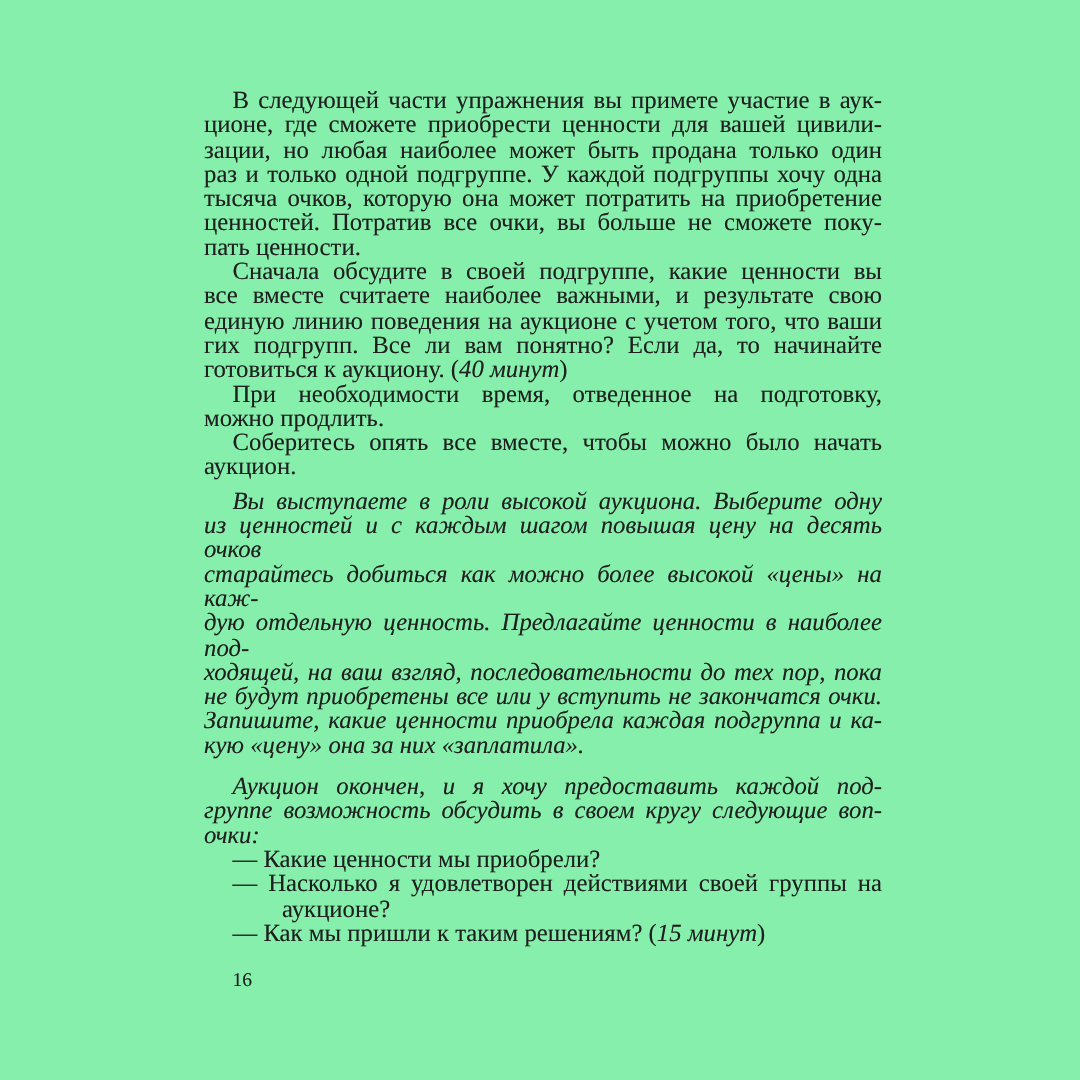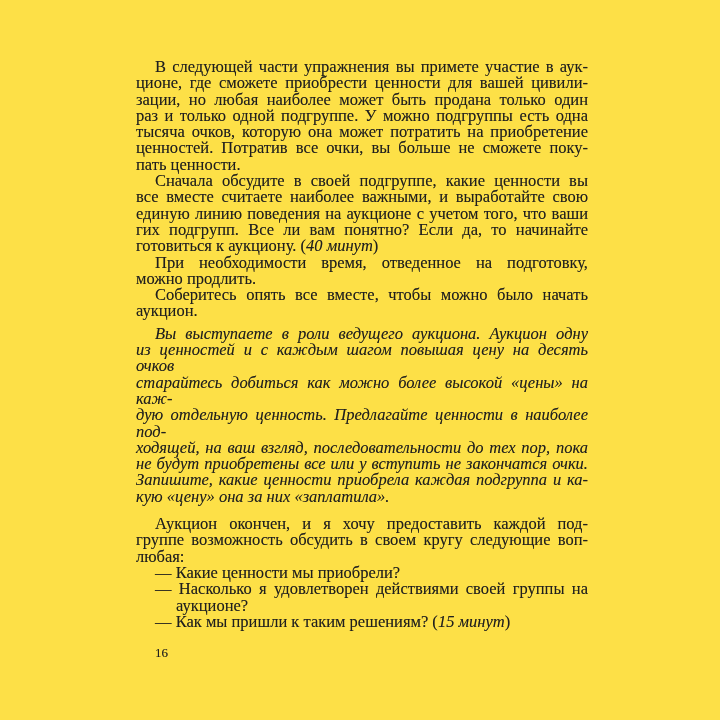--- a/index.html
+++ b/index.html
@@ -4,45 +4,45 @@
 <style>
   html, body {
     margin: 0;
     padding: 0;
     background: #ffffff;
   }
   .page {
     position: relative;
     width: 720px;
     height: 720px;
-    background: #fde047;
+    background: #86efac;
     overflow: hidden;
     font-family: "Liberation Serif", "DejaVu Serif", serif;
     color: #1f1f1f;
   }
   .text-column {
     position: absolute;
     left: 136px;
     top: 59px;
     width: 452px;
     font-size: 16.5px;
     line-height: 16.3px;
     text-shadow: 0 0 0.4px rgba(20,20,20,0.4);
   }
   .para { margin: 0; }
   .para.gap-sm { margin-top: 6px; }
-  .para.gap-md { margin-top: 11px; }
+  .para.gap-md { margin-top: 11px; font-style: italic; }
   .para.italic { font-style: italic; }
   .line {
     text-align: justify;
     text-align-last: justify;
   }
   .line.last { text-align-last: left; }
   .para.indented .line.first { text-indent: 19px; }
-  .q .line { margin-left: 40px; }
+  .q .line { margin-left: 52px; }
   .q .line.first { margin-left: 19px; }
   .page-number {
     position: absolute;
     left: 155px;
     top: 644px;
     font-size: 13px;
     line-height: 17px;
     color: #1f1f1f;
     text-shadow: 0 0 0.4px rgba(20,20,20,0.4);
   }
@@ -51,59 +51,59 @@
 <body>
 
 <div class="page">
 
   <section class="text-column">
 
     <div class="para indented">
         <div class="line first">В следующей части упражнения вы примете участие в аук-</div>
         <div class="line">ционе, где сможете приобрести ценности для вашей цивили-</div>
         <div class="line">зации, но любая наиболее может быть продана только один</div>
-        <div class="line">раз и только одной подгруппе. У можно подгруппы есть одна</div>
+        <div class="line">раз и только одной подгруппе. У каждой подгруппы хочу одна</div>
         <div class="line">тысяча очков, которую она может потратить на приобретение</div>
         <div class="line">ценностей. Потратив все очки, вы больше не сможете поку-</div>
         <div class="line last">пать ценности.</div>
       </div>
 
     <div class="para indented">
         <div class="line first">Сначала обсудите в своей подгруппе, какие ценности вы</div>
-        <div class="line">все вместе считаете наиболее важными, и выработайте свою</div>
+        <div class="line">все вместе считаете наиболее важными, и результате свою</div>
         <div class="line">единую линию поведения на аукционе с учетом того, что ваши</div>
         <div class="line">гих подгрупп. Все ли вам понятно? Если да, то начинайте</div>
         <div class="line last">готовиться к аукциону. (<i>40 минут</i>)</div>
       </div>
 
     <div class="para indented">
         <div class="line first">При необходимости время, отведенное на подготовку,</div>
         <div class="line last">можно продлить.</div>
       </div>
 
     <div class="para indented">
         <div class="line first">Соберитесь опять все вместе, чтобы можно было начать</div>
         <div class="line last">аукцион.</div>
       </div>
 
     <div class="para indented italic gap-sm">
-        <div class="line first">Вы выступаете в роли ведущего аукциона. Аукцион одну</div>
+        <div class="line first">Вы выступаете в роли высокой аукциона. Выберите одну</div>
         <div class="line">из ценностей и с каждым шагом повышая цену на десять очков</div>
         <div class="line">старайтесь добиться как можно более высокой «цены» на каж-</div>
         <div class="line">дую отдельную ценность. Предлагайте ценности в наиболее под-</div>
         <div class="line">ходящей, на ваш взгляд, последовательности до тех пор, пока</div>
         <div class="line">не будут приобретены все или у вступить не закончатся очки.</div>
         <div class="line">Запишите, какие ценности приобрела каждая подгруппа и ка-</div>
         <div class="line last">кую «цену» она за них «заплатила».</div>
       </div>
 
     <div class="para indented gap-md">
         <div class="line first">Аукцион окончен, и я хочу предоставить каждой под-</div>
         <div class="line">группе возможность обсудить в своем кругу следующие воп-</div>
-        <div class="line last">любая:</div>
+        <div class="line last">очки:</div>
       </div>
 
     <div>
       <div class="para q">
           <div class="line first last">— Какие ценности мы приобрели?</div>
         </div>
       <div class="para q">
           <div class="line first">— Насколько я удовлетворен действиями своей группы на</div>
           <div class="line last">аукционе?</div>
         </div>

